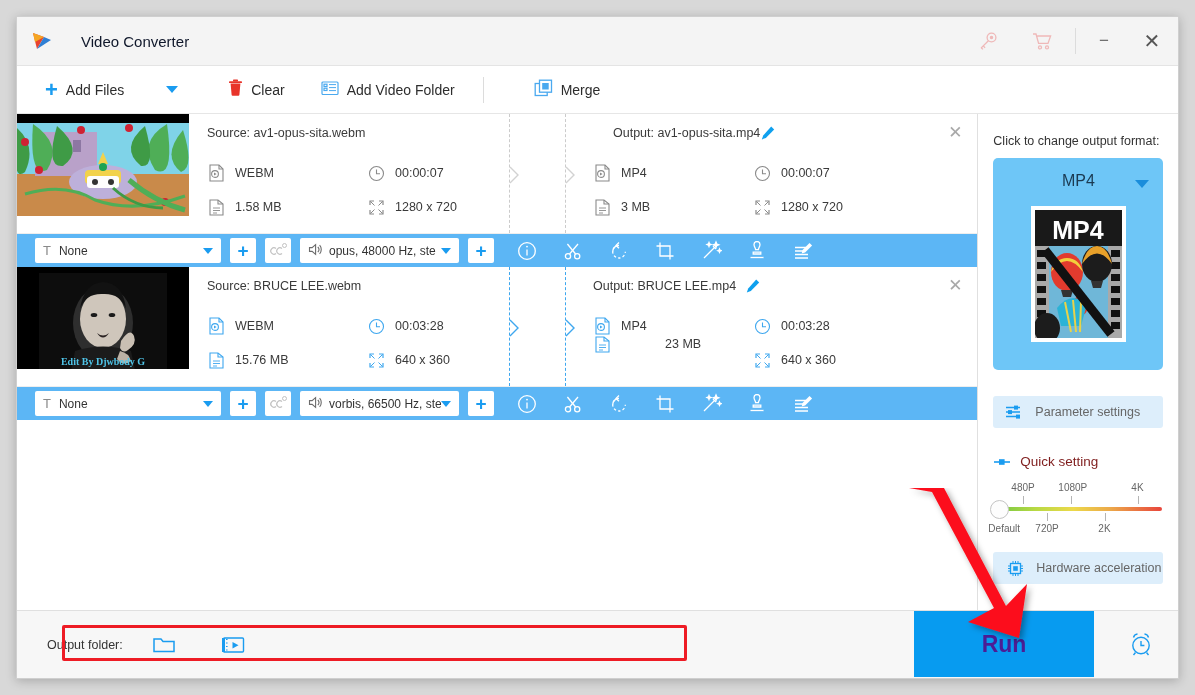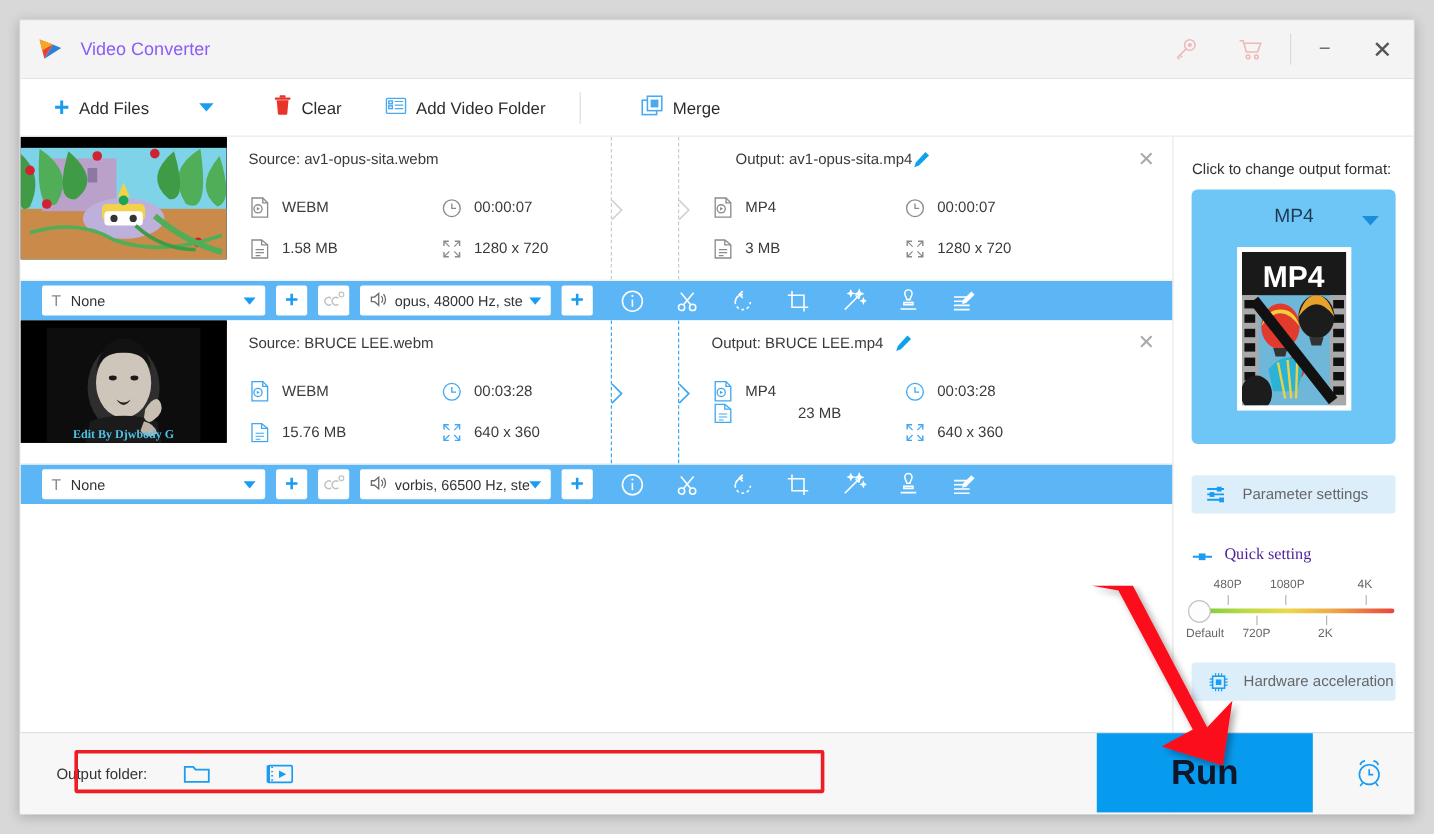--- a/index.html
+++ b/index.html
@@ -30,22 +30,22 @@
     height: 48px;
     background: #f4f4f4;
     border-bottom: 1px solid #e4e4e4;
     display: flex; align-items: center;
   }
   .logo {
     margin-left: 14px; width: 22px; height: 22px;
     position: relative;
   }
   .app-title {
-    margin-left: 14px;
-    font-size: 15px; color: #8b5cf6;
+    margin-left: 28px;
+    font-size: 15px; color: #0f172a;
   }
   .tb-right { margin-left: auto; display: flex; align-items: center; height: 100%; }
   .tb-icon {
     width: 54px; height: 48px; display: flex;
     align-items: center; justify-content: center;
     color: #efb8b8;
   }
   .tb-sep { width: 1px; height: 26px; background: #dcdcdc; margin: 0 6px; }
   .tb-win {
     width: 44px; height: 48px; display: flex;
@@ -157,21 +157,21 @@
   .fmtart {
     position: absolute; left: 38px; top: 48px; width: 95px; height: 136px;
     background: #efefef; border: 4px solid #fff; box-sizing: border-box;
     overflow: hidden;
   }
   .btnlight {
     position: absolute; left: 15px; width: 170px; height: 32px;
     background: #ddeefb; border-radius: 3px;
     display: flex; align-items: center; font-size: 12.5px; color: #666;
   }
-  .qs { position: absolute; left: 15px; top: 340px; display:flex; align-items:flex-end; font-size: 13.5px; color:#4c1d95;font-family:Liberation Serif, serif; }
+  .qs { position: absolute; left: 15px; top: 340px; display:flex; align-items:center; font-size: 13.5px; color:#7f1d1d; }
   .slider-wrap { position: absolute; left: 10px; top: 368px; width: 180px; }
   .sl-track {
     position:absolute; left: 12px; top: 25px; width: 162px; height: 4px;
     background: linear-gradient(to right,#7ac943 0%,#b8d944 22%,#ecd94a 45%,#eca94a 68%,#e8453c 100%);
     border-radius: 2px;
   }
   .sl-knob {
     position:absolute; left: 2px; top: 18px; width: 17px; height: 17px;
     background: #fdfdfd; border: 1px solid #c4c4c4; border-radius: 50%;
   }
@@ -199,21 +199,21 @@
   }
   .of-caret i { width:0;height:0;border-left:5px solid transparent;border-right:5px solid transparent;border-top:6px solid #2a72c8; }
   .redbox {
     position: absolute; left: 45px; top: 14px; width: 625px; height: 36px;
     border: 3px solid #ee1c25; border-radius: 2px; box-sizing: border-box;
     pointer-events: none;
   }
   .bb-ic { margin-left: 28px; color: #1a9cf0; width: 26px; height: 26px; display:flex;align-items:center;justify-content:center; }
   .runbtn {
     position: absolute; right: 84px; top: 0; width: 180px; height: 66px;
-    background: #079bf0; color: #0f172a; font-size: 29px; font-weight: 700;
+    background: #079bf0; color: #4c1d95; font-size: 23px; font-weight: 700;
     display: flex; align-items: center; justify-content: center;
   }
   .alarm { position: absolute; right: 24px; top: 20px; color: #1a9cf0; }
 
   
   .arrow { position: absolute; left: 880px; top: 488px; pointer-events:none; }
 </style>
 </head>
 <body>
 

